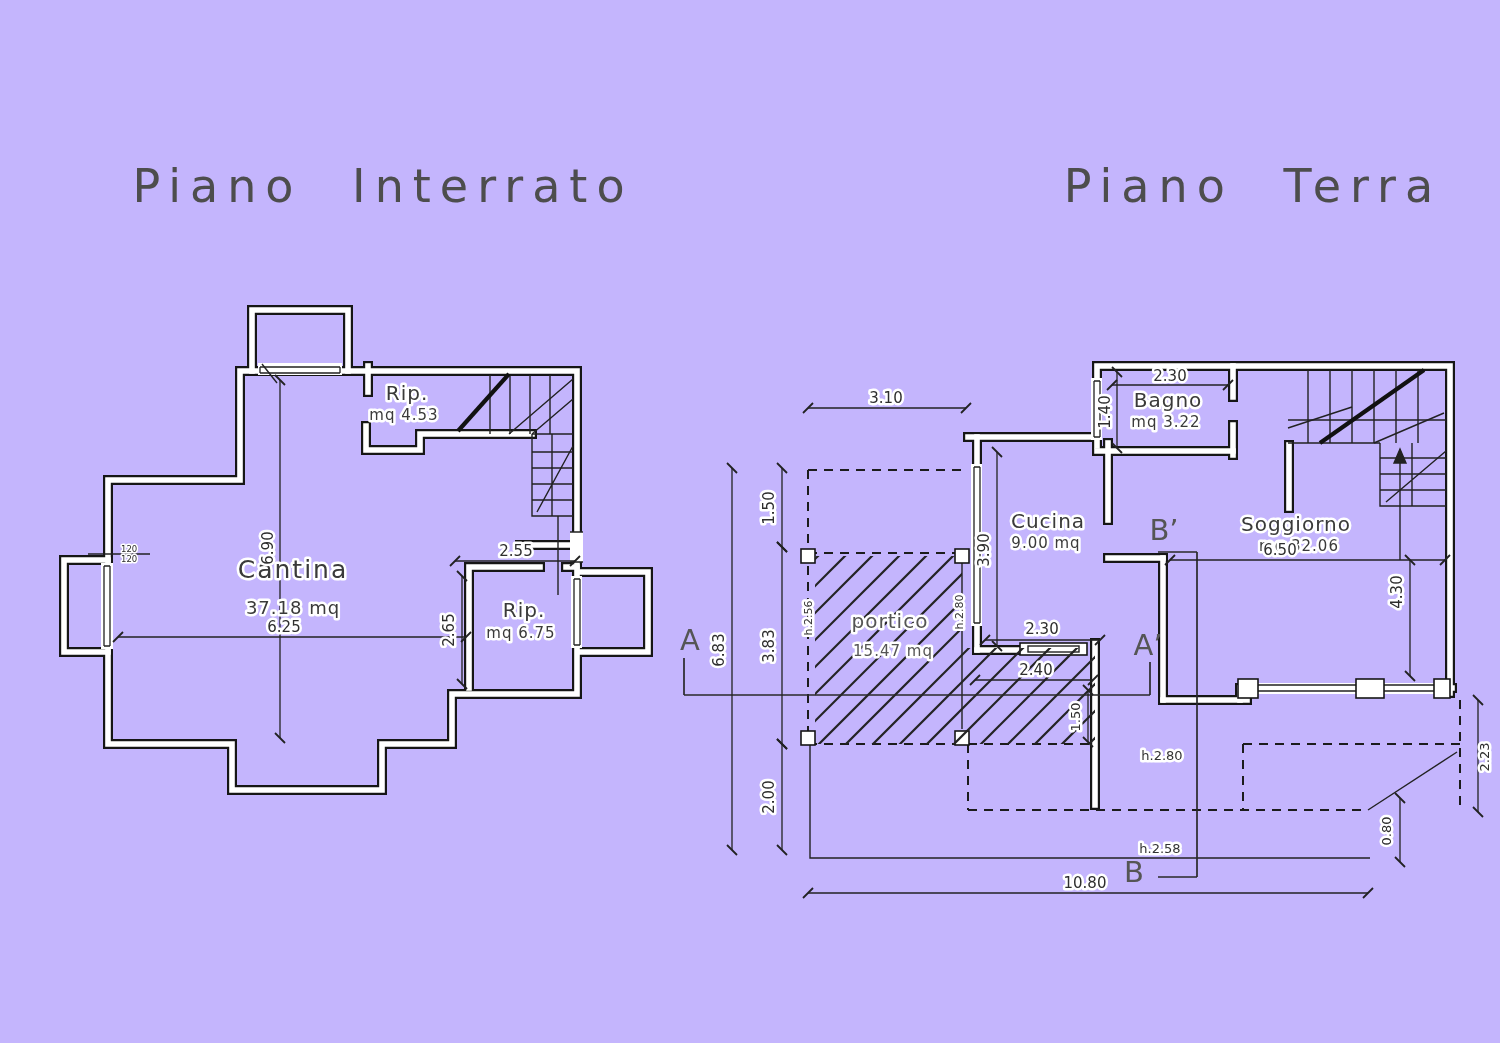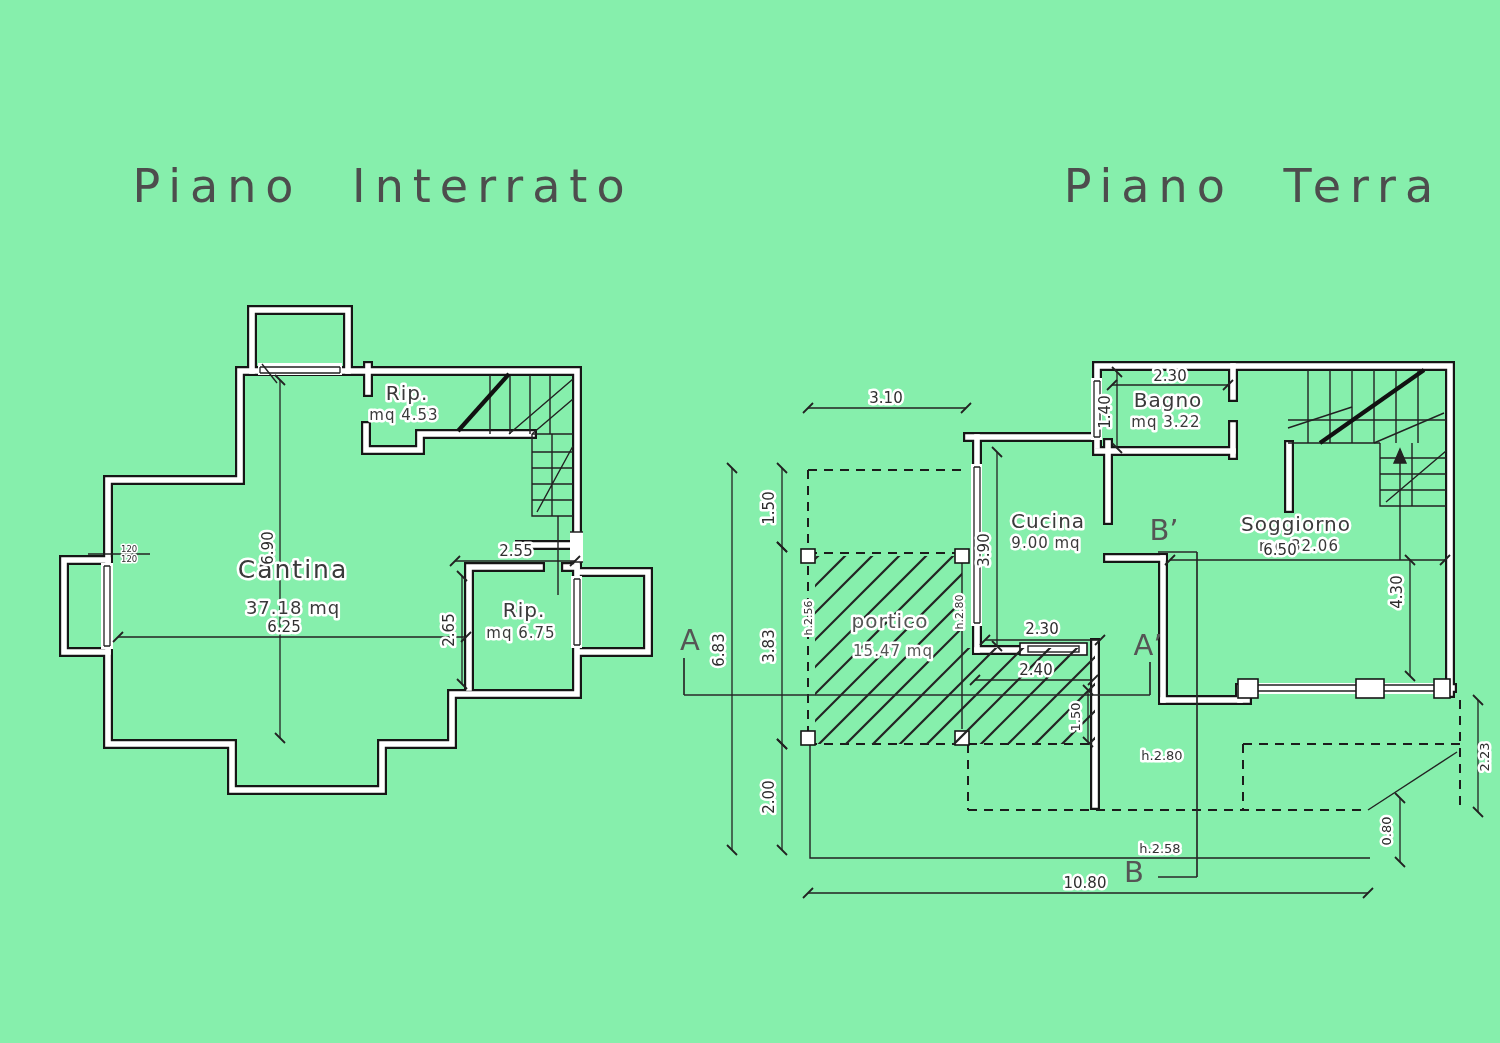--- a/index.html
+++ b/index.html
@@ -1,16 +1,16 @@
 <!DOCTYPE html>
 <html><head>
 <meta charset="utf-8">
 <style>
   html,body{margin:0;padding:0;background:#ffffff;}
-  .page{width:1500px;height:1043px;background:#86efac;position:relative;font-family:"DejaVu Sans",sans-serif;}
+  .page{width:1500px;height:1043px;background:#c4b5fd;position:relative;font-family:"DejaVu Sans",sans-serif;}
   svg{display:block;}
   
   .wb{stroke:#161616;stroke-width:10;fill:none;stroke-linecap:square;stroke-linejoin:miter;}
   .ww{stroke:#ffffff;stroke-width:5.6;fill:none;stroke-linecap:square;stroke-linejoin:miter;}
   .thin{stroke:#222;stroke-width:1.4;fill:none;}
   .thick-diag{stroke:#111;stroke-width:4.2;fill:none;}
   .dash{stroke:#1c1c1c;stroke-width:2;fill:none;stroke-dasharray:9 7;}
   .dim{stroke:#222;stroke-width:1.3;fill:none;}
   .sec{stroke:#2a2a2a;stroke-width:1.7;fill:none;}
   .hatch{stroke:#242424;stroke-width:2.2;}

